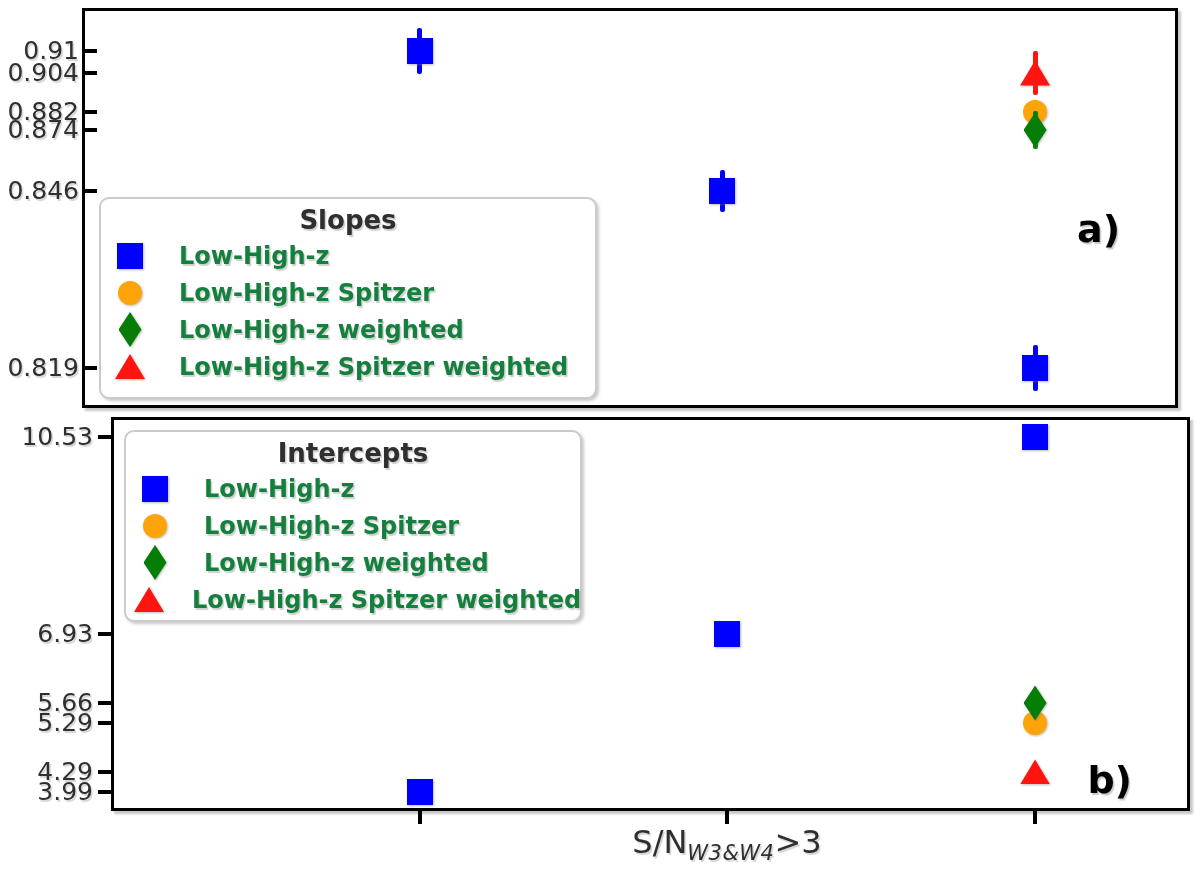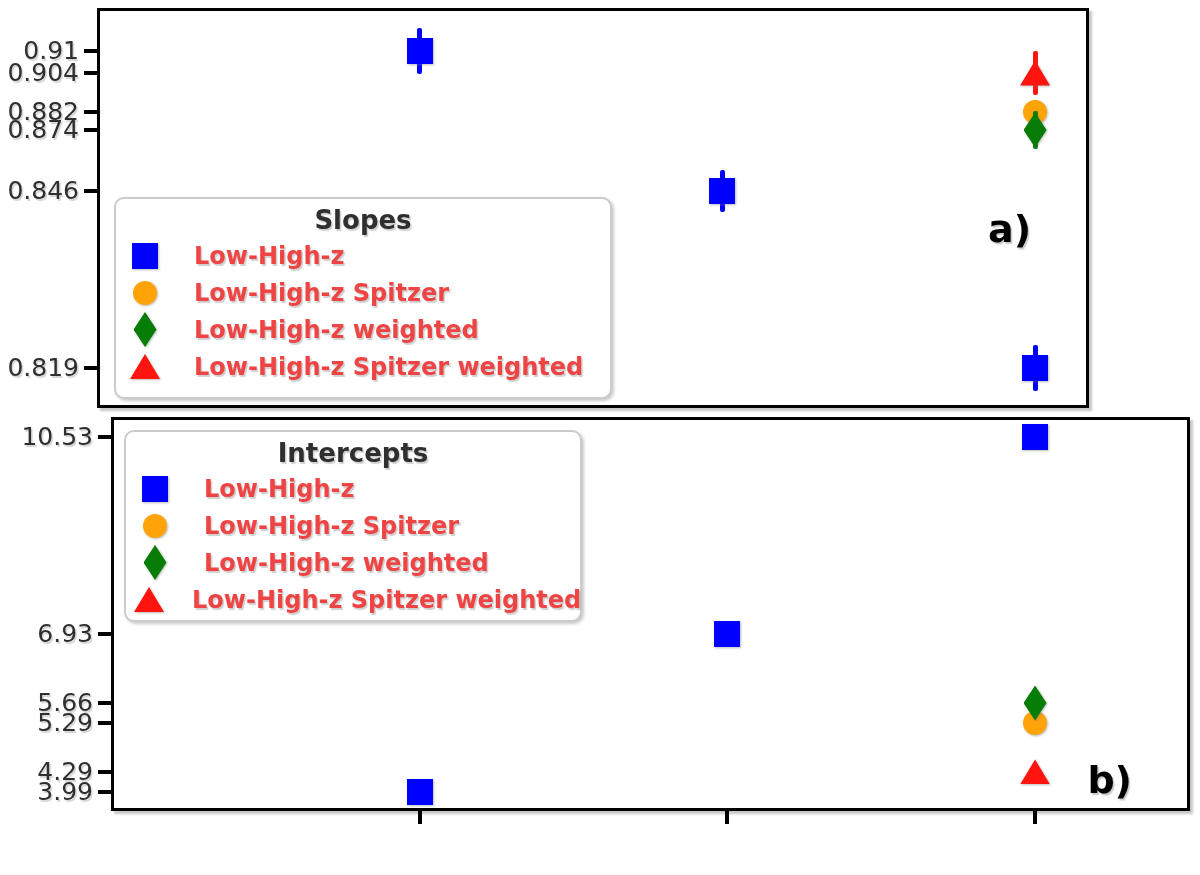--- a/index.html
+++ b/index.html
@@ -4,21 +4,21 @@
 <style>
   html,body{margin:0;padding:0;background:#ffffff;}
   .canvas{
     position:relative;width:1200px;height:875px;background:#ffffff;overflow:hidden;
     font-family:"DejaVu Sans",sans-serif;
   }
   .panel{
     position:absolute;background:#ffffff;border:3px solid #000000;box-sizing:border-box;
     box-shadow:3px 3px 2px rgba(130,130,130,0.45);
   }
-  #panel-a{left:97px;top:8px;width:992px;height:400px;}
+  #panel-a{left:82px;top:8px;width:1096px;height:400px;}
   #panel-b{left:111px;top:417px;width:1079px;height:394px;}
 
   .ytick{position:absolute;width:13px;height:4px;background:#000;}
   .ytick-label{
     position:absolute;width:110px;text-align:right;font-size:25px;line-height:30px;color:#2f2f2f;
     text-shadow:1.5px 1.5px 1px rgba(160,160,160,0.45);
   }
   .xtick{position:absolute;width:4px;height:13px;background:#000;}
   .xtick-label{
     position:absolute;width:320px;text-align:center;font-size:32px;line-height:40px;color:#2f2f2f;
@@ -41,21 +41,21 @@
   #legend-a{left:14px;top:186px;width:498px;height:202px;}
   #legend-b{left:10px;top:10px;width:458px;height:192px;}
   .legend-title{
     text-align:center;font-weight:bold;font-size:26px;line-height:34px;color:#2f2f2f;
     text-shadow:1.5px 1.5px 1px rgba(160,160,160,0.5);
   }
   .legend-row{display:flex;align-items:center;height:37px;padding-left:8px;}
   .legend-marker-cell{width:42px;display:flex;justify-content:center;align-items:center;}
   .legend-marker{filter:drop-shadow(1.5px 1.5px 1px rgba(120,120,120,0.5));}
   .legend-label{
-    margin-left:28px;font-weight:bold;font-size:24px;color:#ef4444;white-space:nowrap;
+    margin-left:28px;font-weight:bold;font-size:24px;color:#15803d;white-space:nowrap;
     text-shadow:1.5px 1.5px 1px rgba(160,160,160,0.5);
   }
   .corner-label{
     position:absolute;right:55px;font-weight:bold;font-size:38px;color:#000;
     text-shadow:1.5px 1.5px 1px rgba(150,150,150,0.5);
   }
   #panel-a .corner-label{top:196px;}
   #panel-b .corner-label{top:338px;}
 </style>
 </head>
@@ -199,14 +199,15 @@
       <div class="marker-inner shape-circle" style="background: rgb(255, 164, 8);"></div>
     </div>
     <div class="marker" style="width: 23px; height: 35px; left: 1023.56px; top: 685.505px;">
       <div class="marker-inner shape-diamond" style="background: rgb(6, 125, 6);"></div>
     </div>
     <div class="marker" style="width: 30px; height: 25px; left: 1020.06px; top: 759.494px;">
       <div class="marker-inner shape-triangle" style="background: rgb(255, 20, 16);"></div>
     </div>
     <div class="xtick" style="left: 418.026px; top: 811px;"></div>
     <div class="xtick" style="left: 725.001px; top: 811px;"></div>
+    <div class="xtick-label" style="left: 567.001px; top: 822px;"><span>S/N</span><sub>W3&amp;W4</sub><span>&gt;3</span></div>
     <div class="xtick" style="left: 1033.06px; top: 811px;"></div>
   </div>
 
 </body></html>

